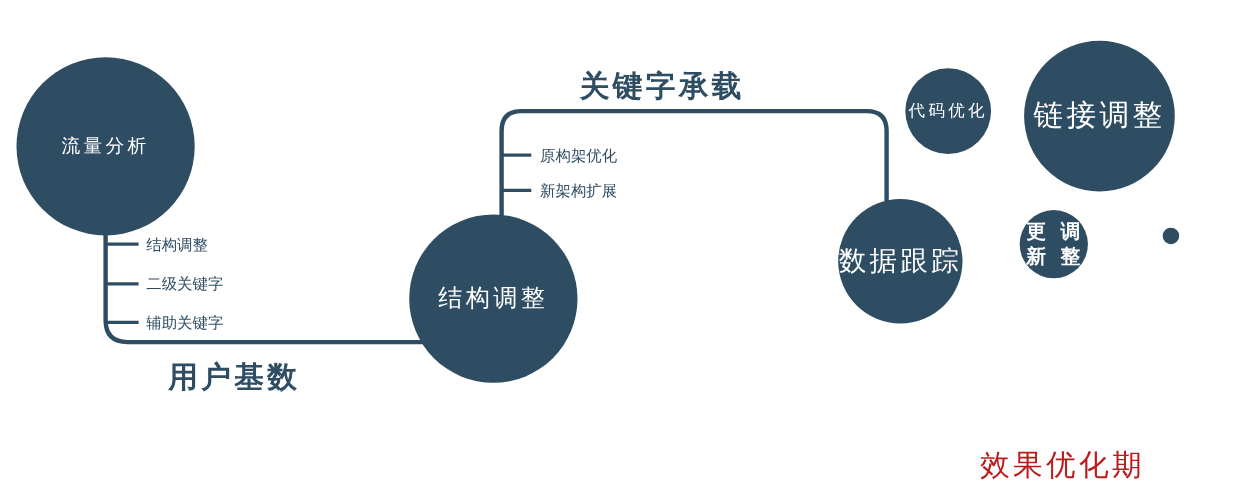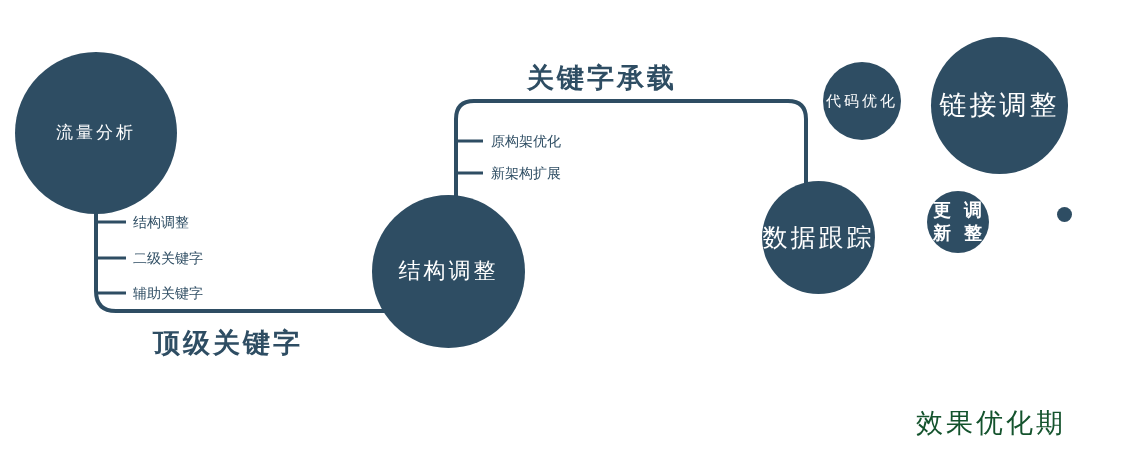--- a/index.html
+++ b/index.html
@@ -69,24 +69,23 @@
     letter-spacing: 3px;
     white-space: nowrap;
     font-family: Liberation Serif, serif;
   }
   .el-user-base    { left: 153px; top: 325px; }
   .el-keyword      { left: 527px; top: 60px; }
   .footer-label {
     position: absolute;
     left: 891px; top: 405px;
     font-size: 27px;
-    color: #14532d;
+    color: #b91c1c;
     letter-spacing: 3px;
     white-space: nowrap;
-    margin-left: 25px;
   }
 </style>
 </head>
 <body>
 
 <div class="canvas">
 
   <svg class="connectors" viewBox="0 0 1130 450" xmlns="http://www.w3.org/2000/svg">
 
     <path d="M 96 140 L 96 291 Q 96 311 116 311 L 440 311" fill="none" stroke="#2e4d63" stroke-width="4"></path>
@@ -129,18 +128,18 @@
   <div class="dot"></div>
 
 
   <div class="branch-label bl-t0">结构调整</div>
   <div class="branch-label bl-t1">二级关键字</div>
   <div class="branch-label bl-t2">辅助关键字</div>
 
   <div class="branch-label bl-s0">原构架优化</div>
   <div class="branch-label bl-s1">新架构扩展</div>
 
-  <div class="edge-label el-user-base">顶级关键字</div>
+  <div class="edge-label el-user-base">用户基数</div>
   <div class="edge-label el-keyword">关键字承载</div>
 
   <div class="footer-label">效果优化期</div>
 
 </div>
 
 </body></html>

